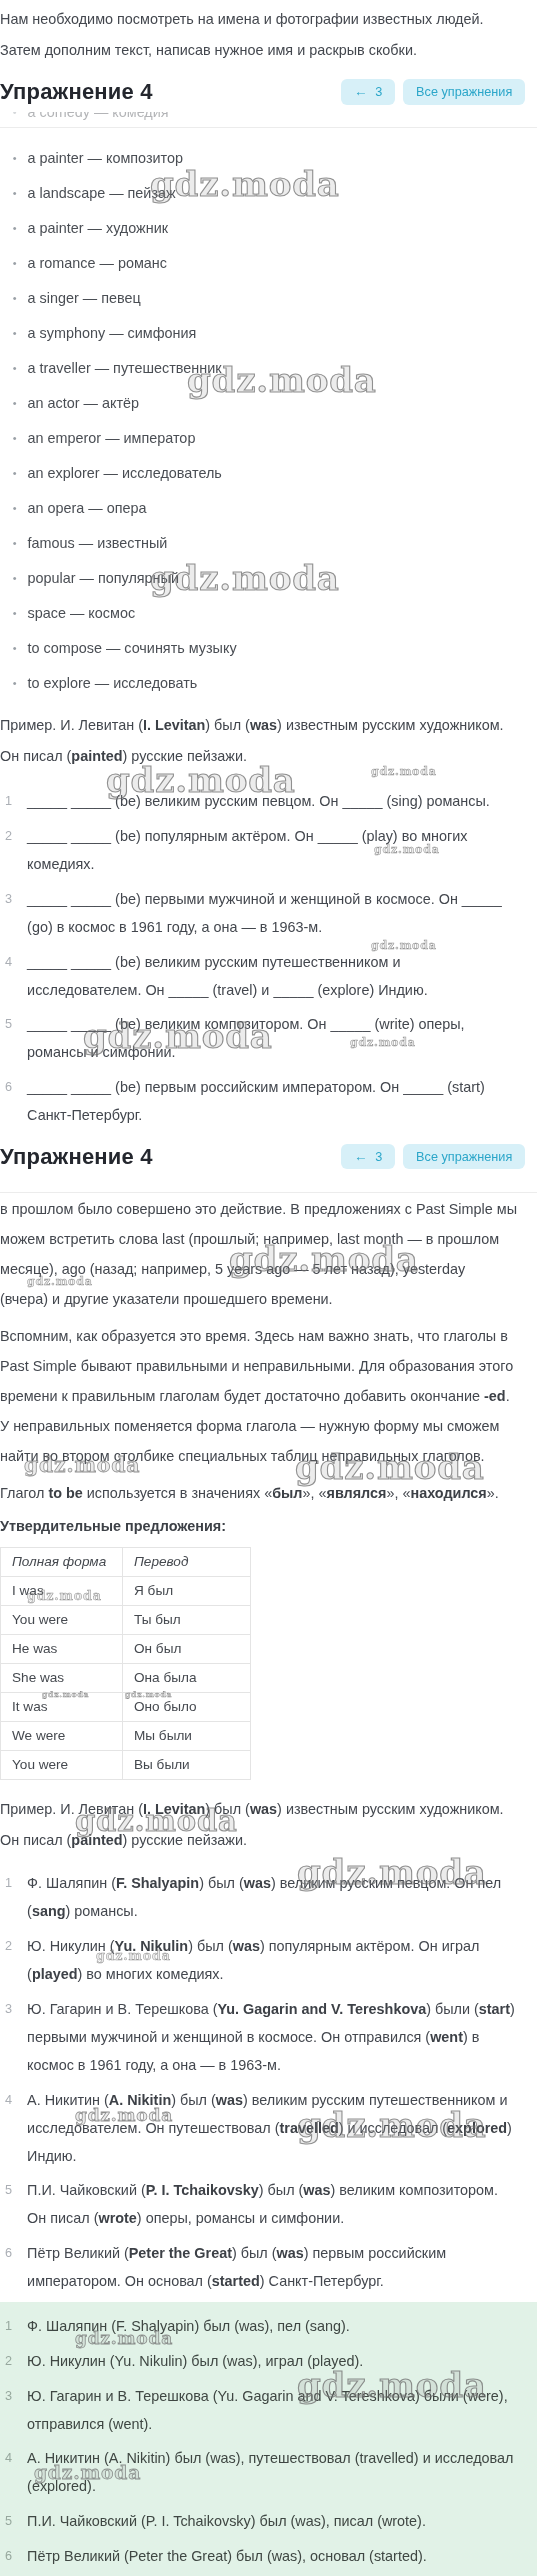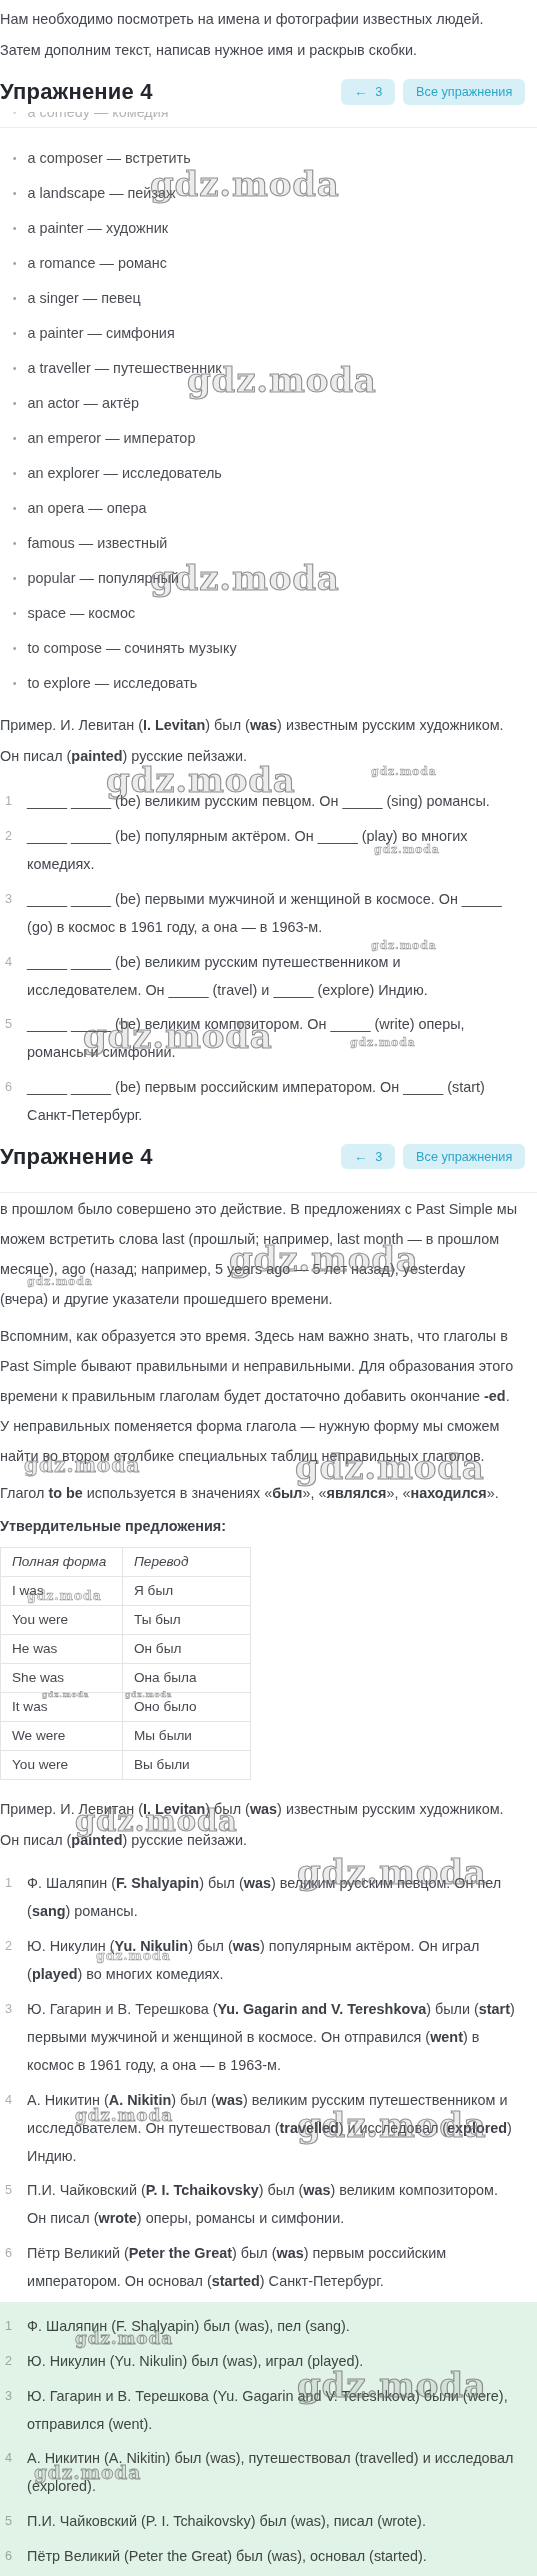--- a/index.html
+++ b/index.html
@@ -141,41 +141,41 @@
     <div class="fade-strip"></div>
   </div>
 
   <ul class="vocab">
       <li class="vocab-item tucked">
         <span class="dot">•</span>
         <span class="vt">a comedy — комедия</span>
       </li>
       <li class="vocab-item">
         <span class="dot">•</span>
-        <span class="vt">a composer — встретить</span>
+        <span class="vt">a painter — композитор</span>
       </li>
       <li class="vocab-item">
         <span class="dot">•</span>
         <span class="vt">a landscape — пейзаж</span>
       </li>
       <li class="vocab-item">
         <span class="dot">•</span>
         <span class="vt">a painter — художник</span>
       </li>
       <li class="vocab-item">
         <span class="dot">•</span>
         <span class="vt">a romance — романс</span>
       </li>
       <li class="vocab-item">
         <span class="dot">•</span>
         <span class="vt">a singer — певец</span>
       </li>
       <li class="vocab-item">
         <span class="dot">•</span>
-        <span class="vt">a painter — симфония</span>
+        <span class="vt">a symphony — симфония</span>
       </li>
       <li class="vocab-item">
         <span class="dot">•</span>
         <span class="vt">a traveller — путешественник</span>
       </li>
       <li class="vocab-item">
         <span class="dot">•</span>
         <span class="vt">an actor — актёр</span>
       </li>
       <li class="vocab-item">

